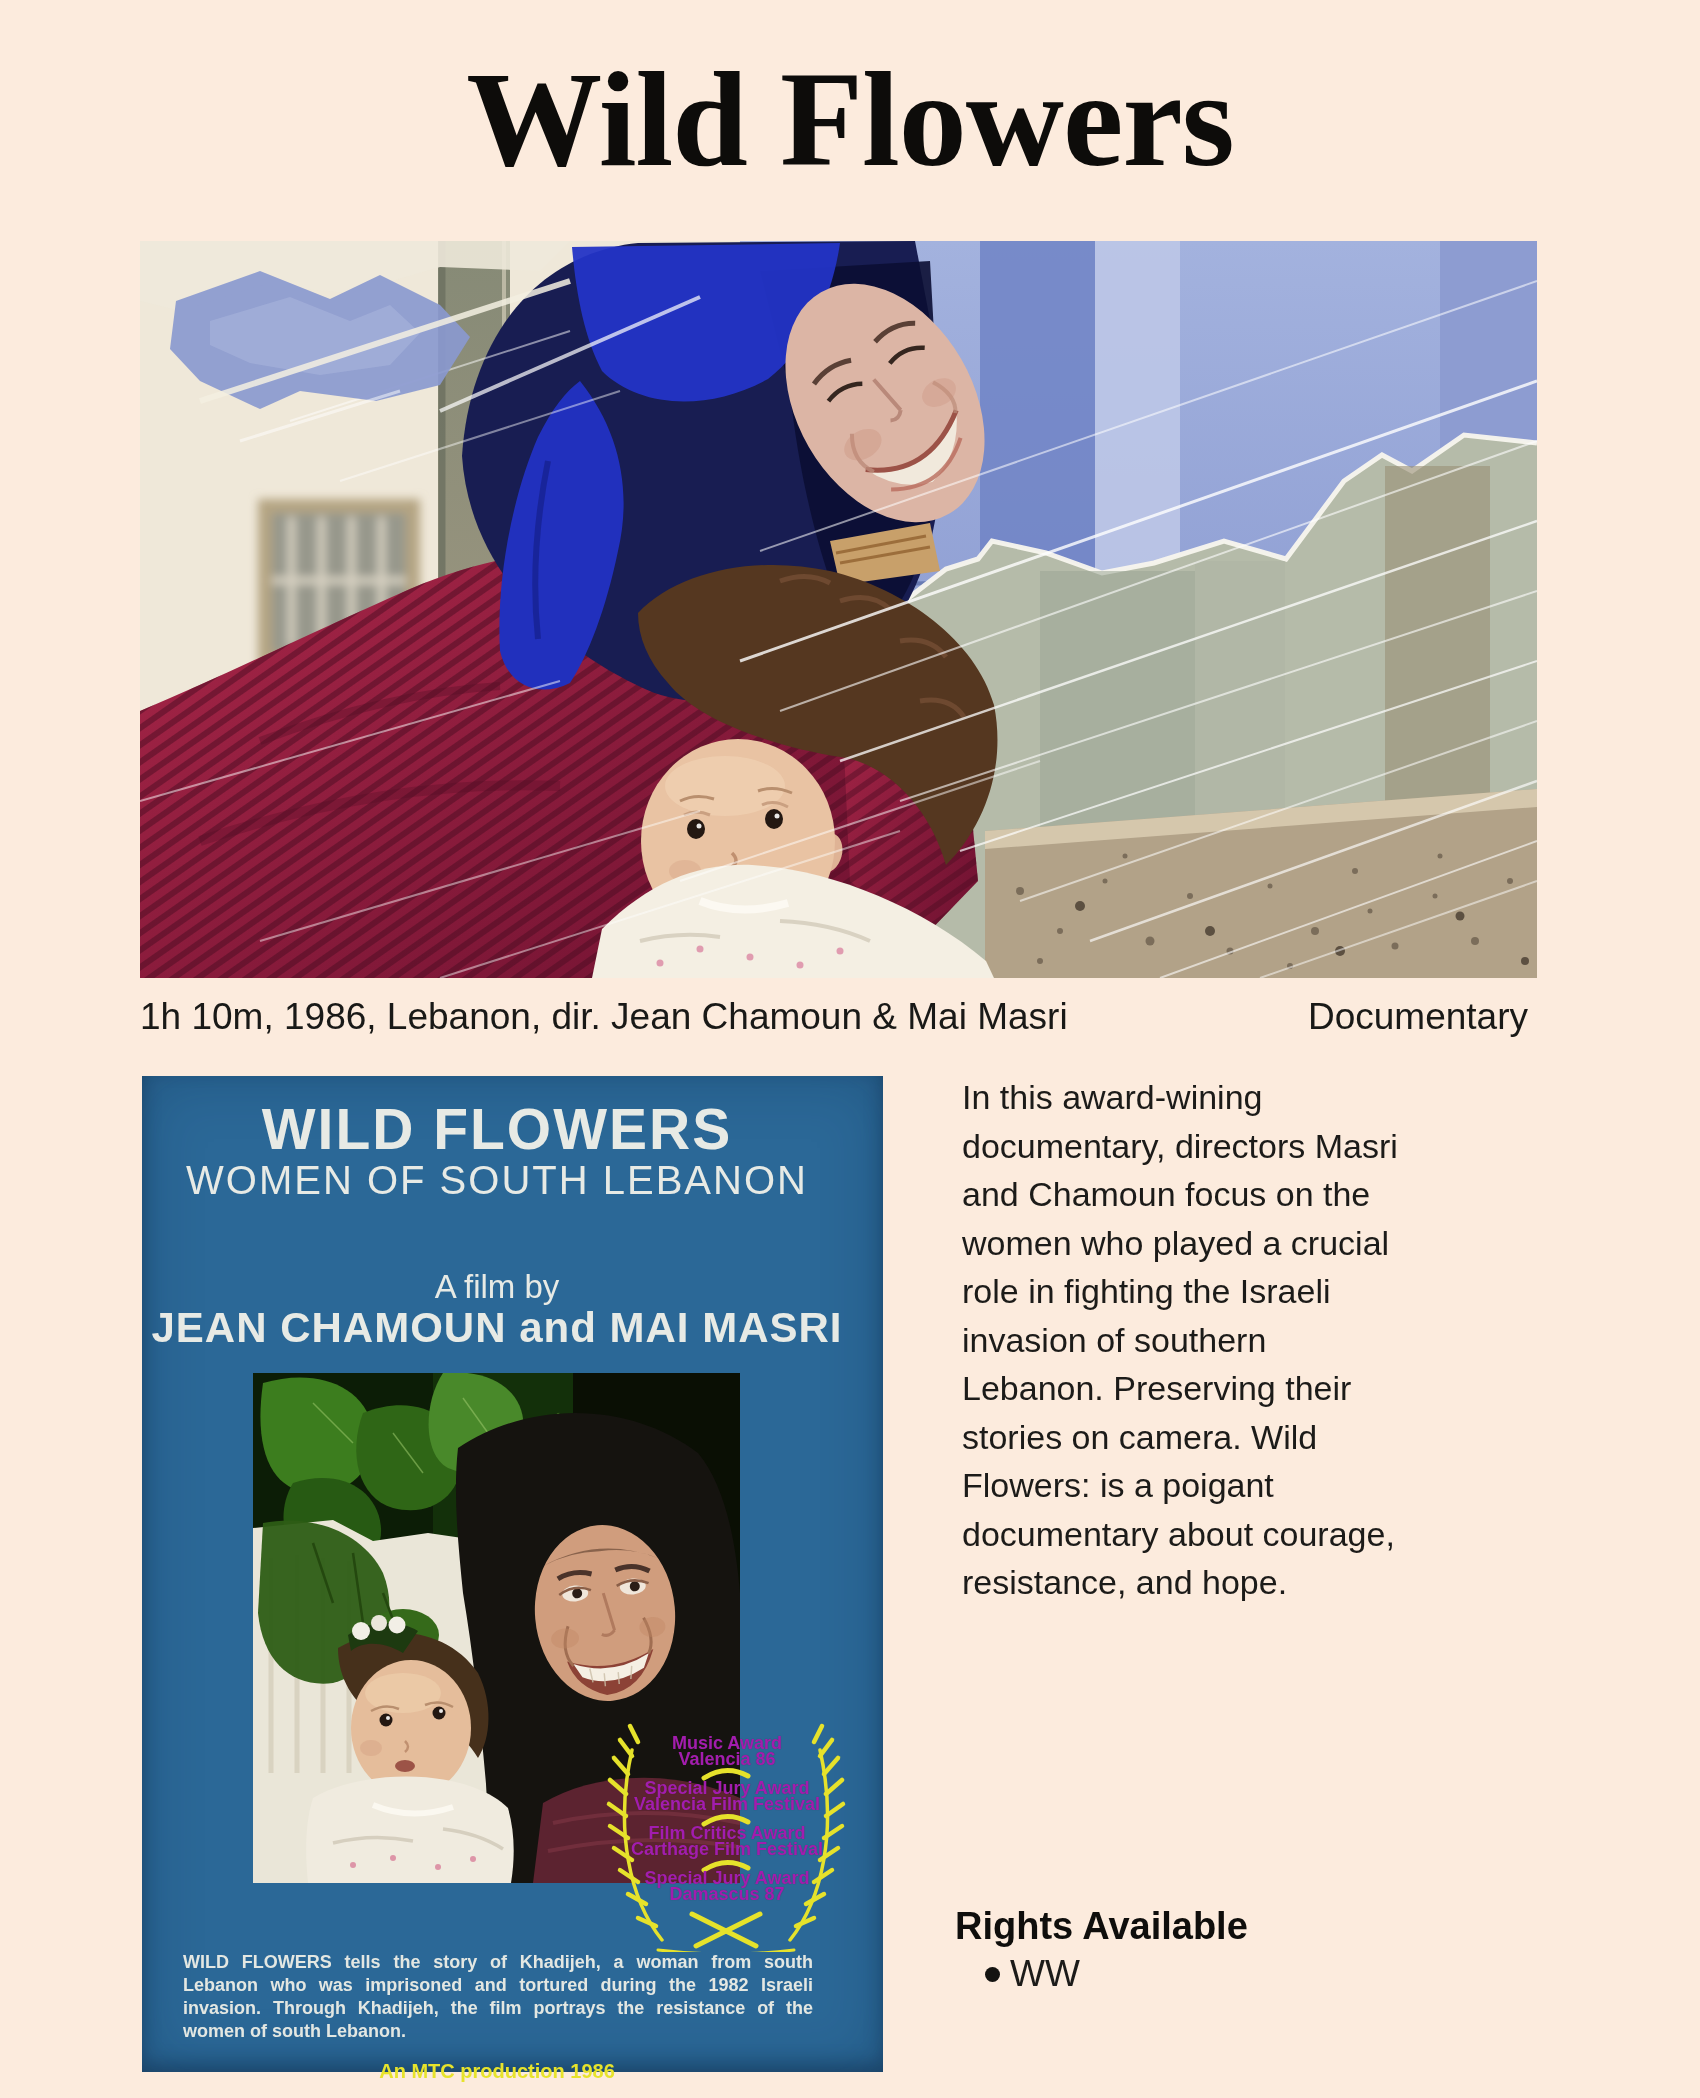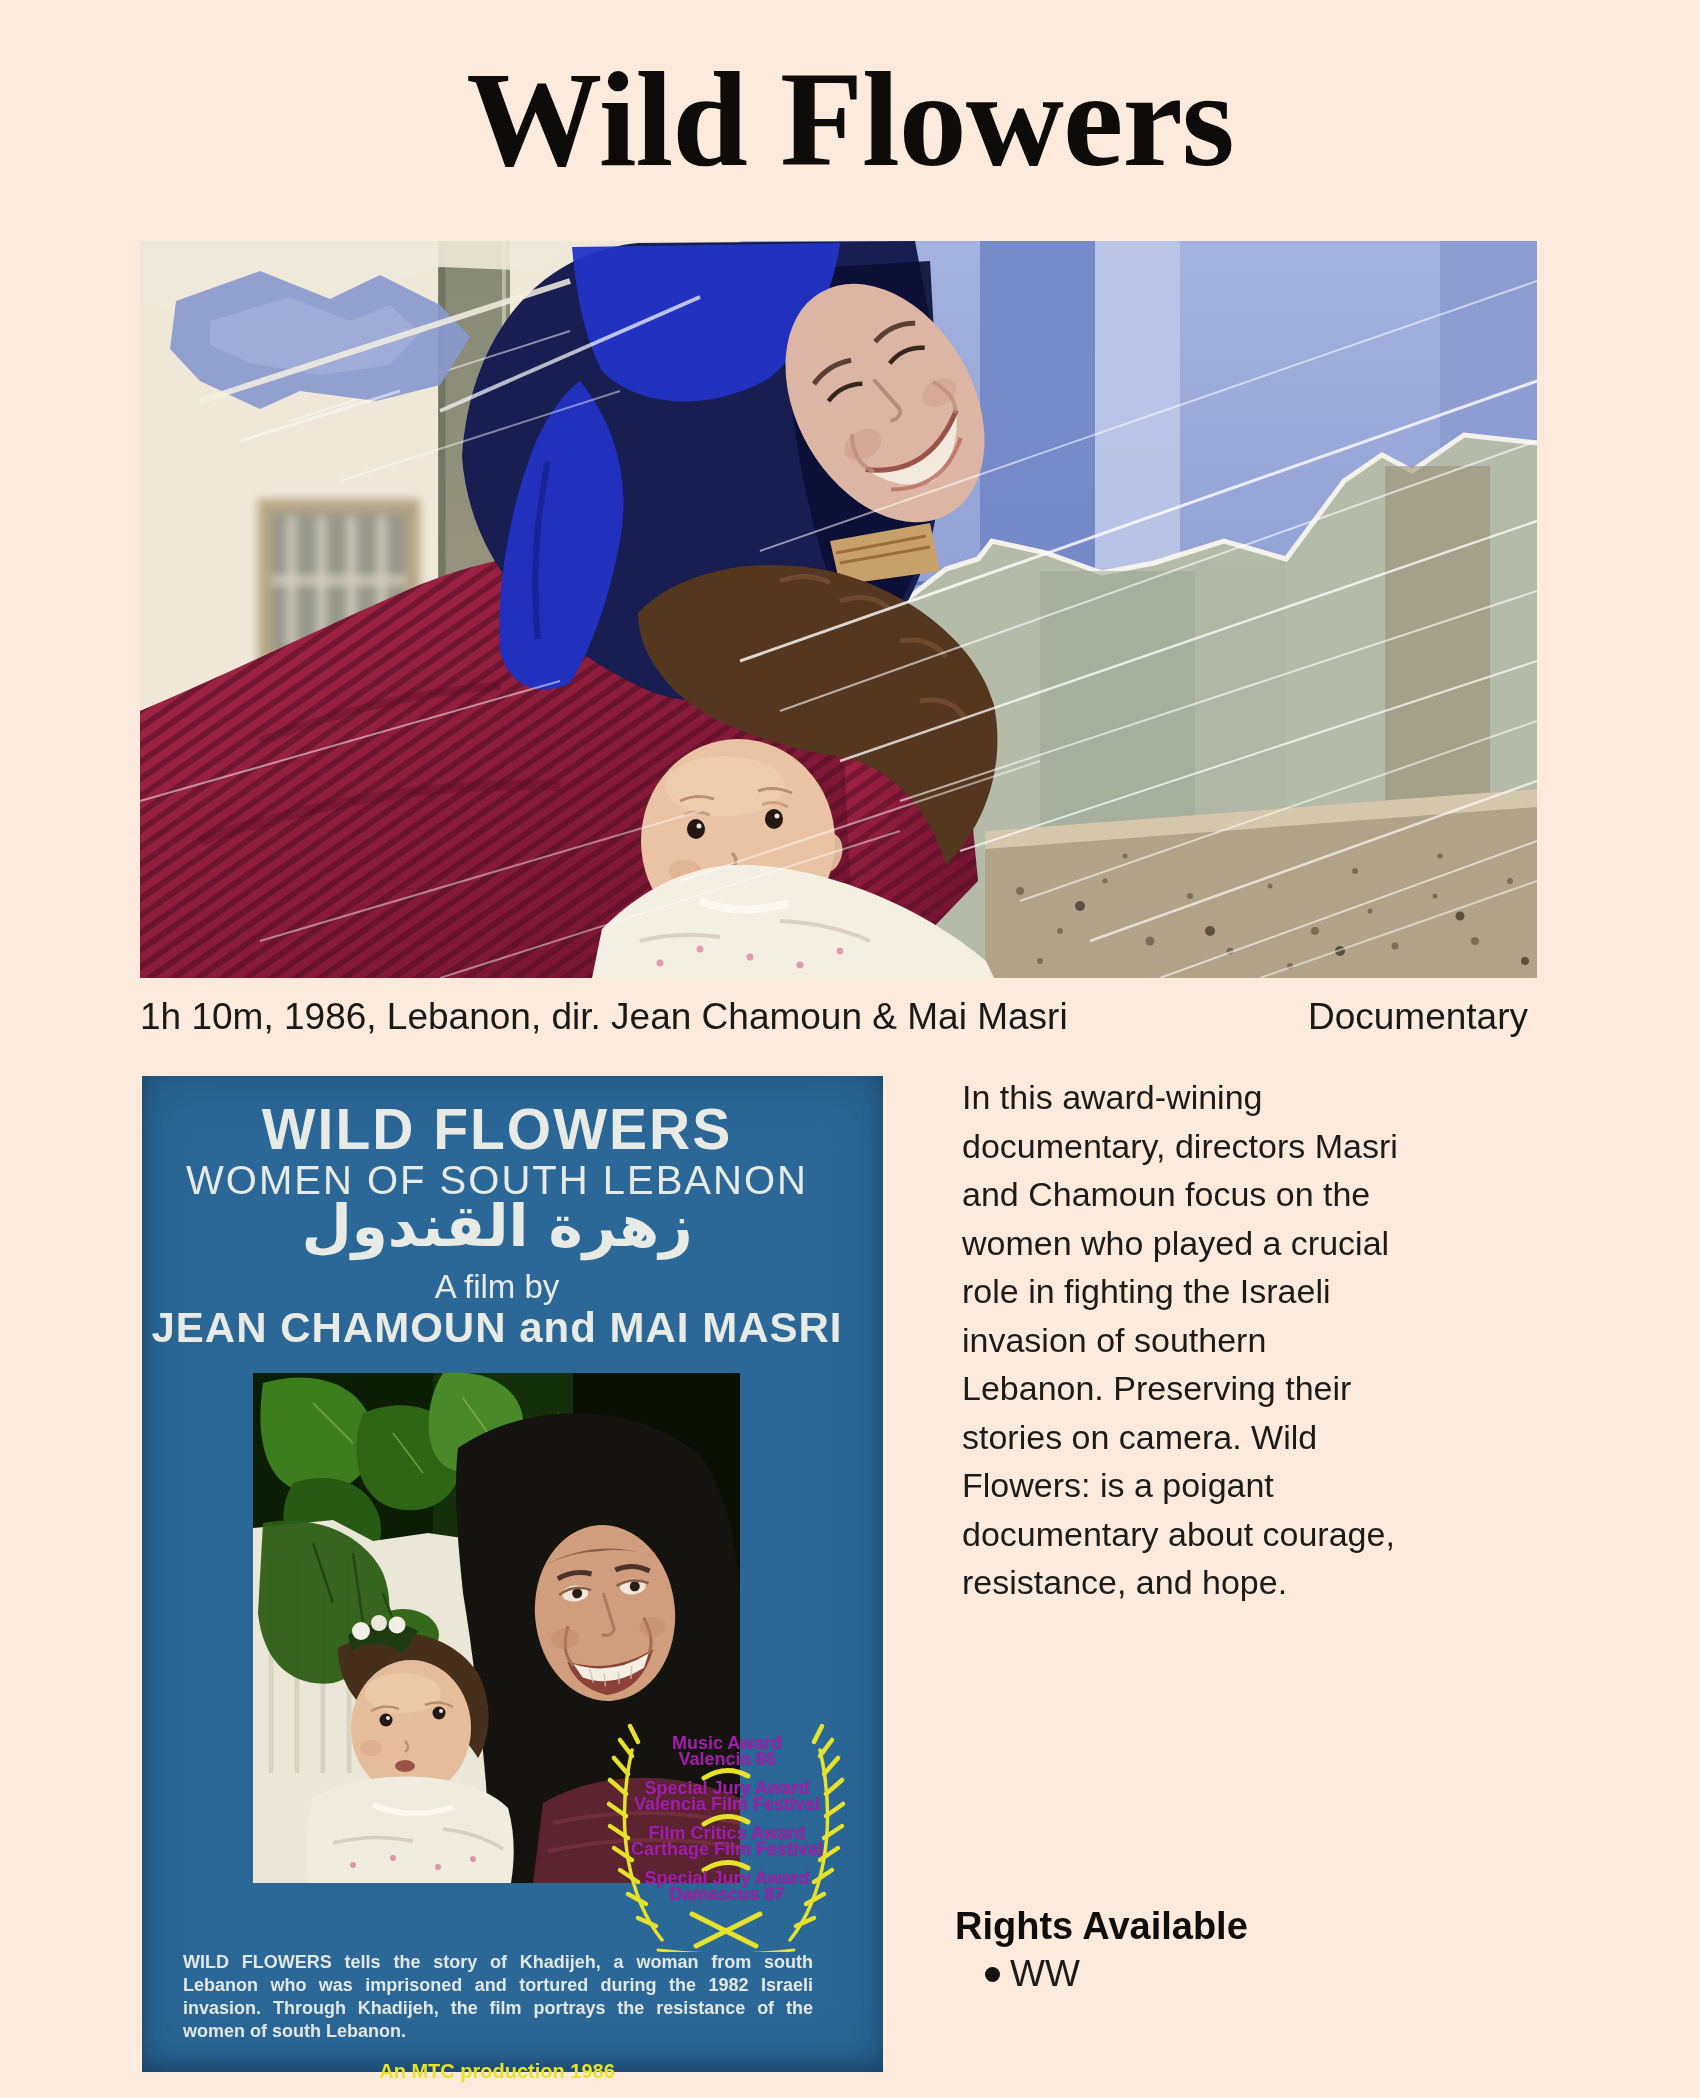--- a/index.html
+++ b/index.html
@@ -254,21 +254,20 @@
 </div>
 
 <div id="meta-row" class="abs">
   <span>1h 10m, 1986, Lebanon, dir. Jean Chamoun &amp; Mai Masri</span>
   <span>Documentary</span>
 </div>
 
 <div id="poster" class="abs">
   <div id="poster-title" class="ptxt">WILD FLOWERS</div>
   <div id="poster-subtitle" class="ptxt">WOMEN OF SOUTH LEBANON</div>
-  <div id="poster-arabic" class="ptxt" dir="rtl">زهرة القندول</div>
   <div id="poster-byline" class="ptxt">A film by</div>
   <div id="poster-directors" class="ptxt">JEAN CHAMOUN and MAI MASRI</div>
 
   <div id="poster-photo">
     <svg viewBox="0 0 487 510" preserveAspectRatio="none">
       <rect width="487" height="510" fill="#0c1d06"></rect>
 
       <g>
         <rect x="180" y="0" width="160" height="185" fill="#13300a"></rect>
         <path d="M10,10 C60,-5 110,10 120,55 C125,95 95,125 55,120 C20,115 0,80 10,10 Z" fill="#3c7d1e"></path>

